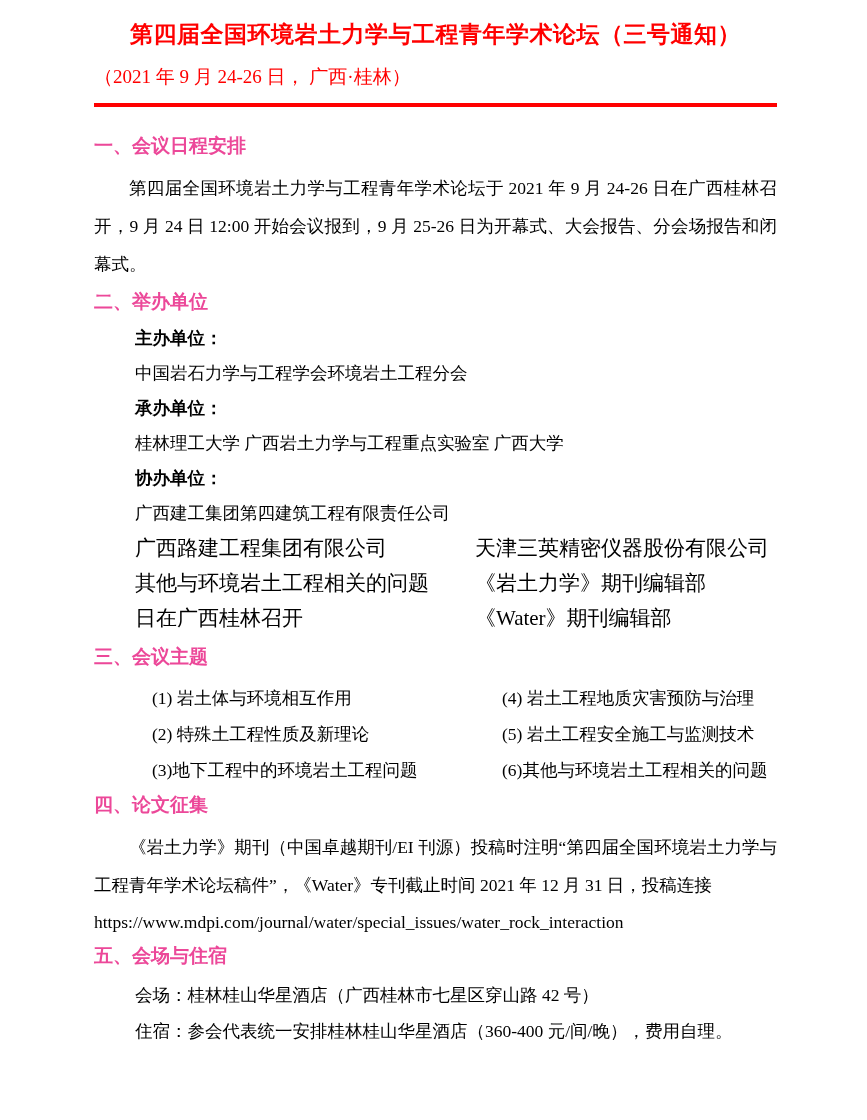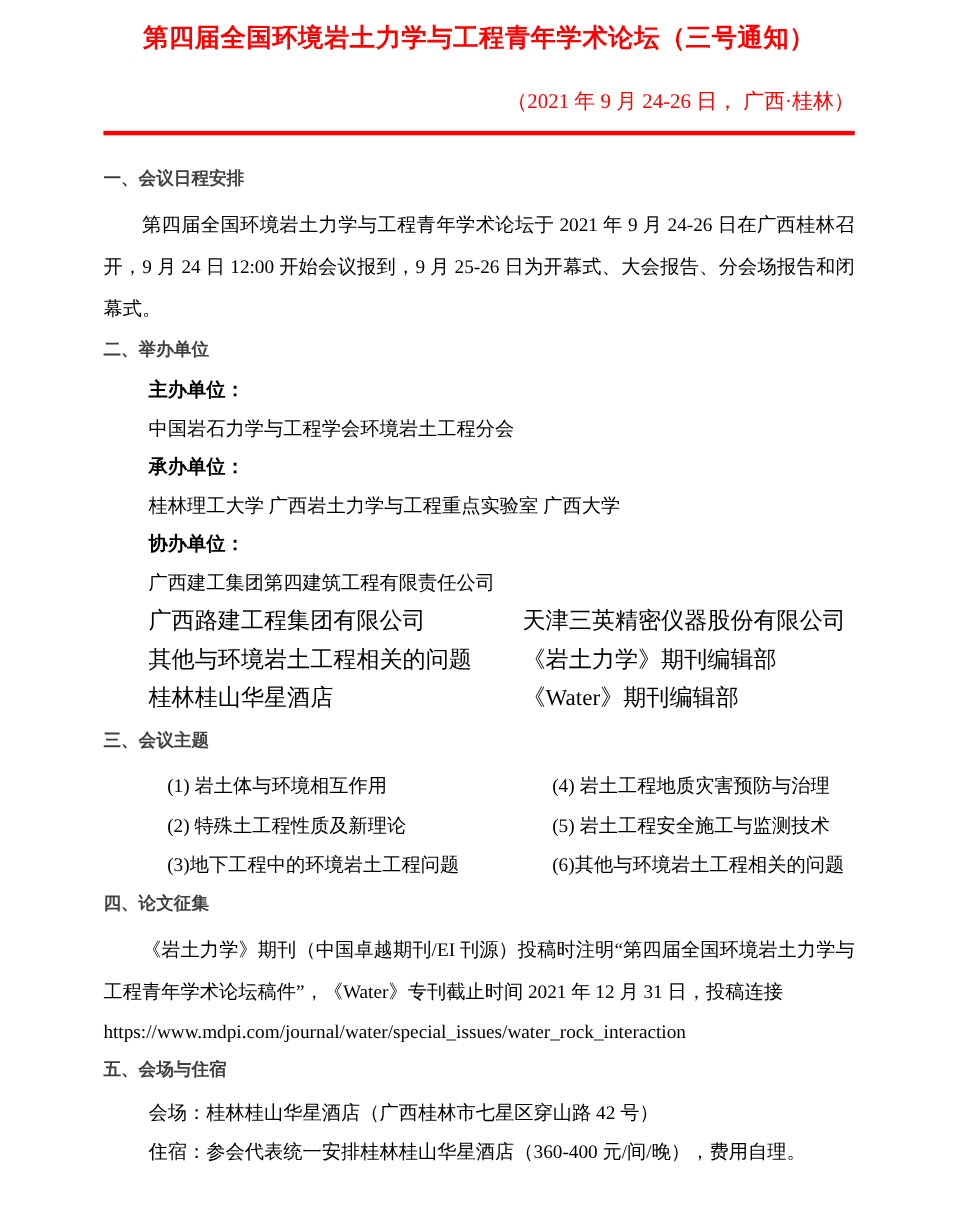--- a/index.html
+++ b/index.html
@@ -18,37 +18,37 @@
   .doc-title {
     font-family: "Liberation Sans", "DejaVu Sans", sans-serif;
     font-weight: 700;
     font-size: 23px;
     line-height: 28px;
     text-align: center;
     color: var(--accent);
     letter-spacing: 0.5px;
   }
   .doc-subtitle {
-    margin-top: 32px;
+    margin-top: 16px;
     font-size: 19px;
     line-height: 26px;
-    text-align: right;
+    text-align: left;
     color: var(--accent);
   }
   .red-rule {
     margin-top: 13px;
     height: 4px;
     background: var(--accent);
   }
   .sec-heading {
     font-family: Liberation Mono, monospace;
     font-weight: 700;
-    font-size: 16px;
+    font-size: 19px;
     line-height: 28px;
-    color: #404040;
+    color: #ec4899;
   }
   .mt-26 { margin-top: 26px; }
   .mt-8  { margin-top: 8px; }
   .mt-6  { margin-top: 6px; }
   .mt-4  { margin-top: 4px; }
   .mt-2  { margin-top: 2px; }
   .para {
     margin-top: 8px;
     font-size: 17.5px;
     line-height: 38px;
@@ -112,21 +112,21 @@
     <div class="org-line">广西建工集团第四建筑工程有限责任公司</div>
     <div class="org-row two-col">
       <span class="col-left">广西路建工程集团有限公司</span>
       <span class="col-right">天津三英精密仪器股份有限公司</span>
     </div>
     <div class="org-row two-col">
       <span class="col-left">其他与环境岩土工程相关的问题</span>
       <span class="col-right">《岩土力学》期刊编辑部</span>
     </div>
     <div class="org-row two-col">
-      <span class="col-left">桂林桂山华星酒店</span>
+      <span class="col-left">日在广西桂林召开</span>
       <span class="col-right">《Water》期刊编辑部</span>
     </div>
   </div>
 
   <div class="sec-heading mt-8">三、会议主题</div>
   <div class="theme-block">
     <div class="theme-row two-col">
       <span class="col-left">(1) 岩土体与环境相互作用</span>
       <span class="col-right">(4) 岩土工程地质灾害预防与治理</span>
     </div>

